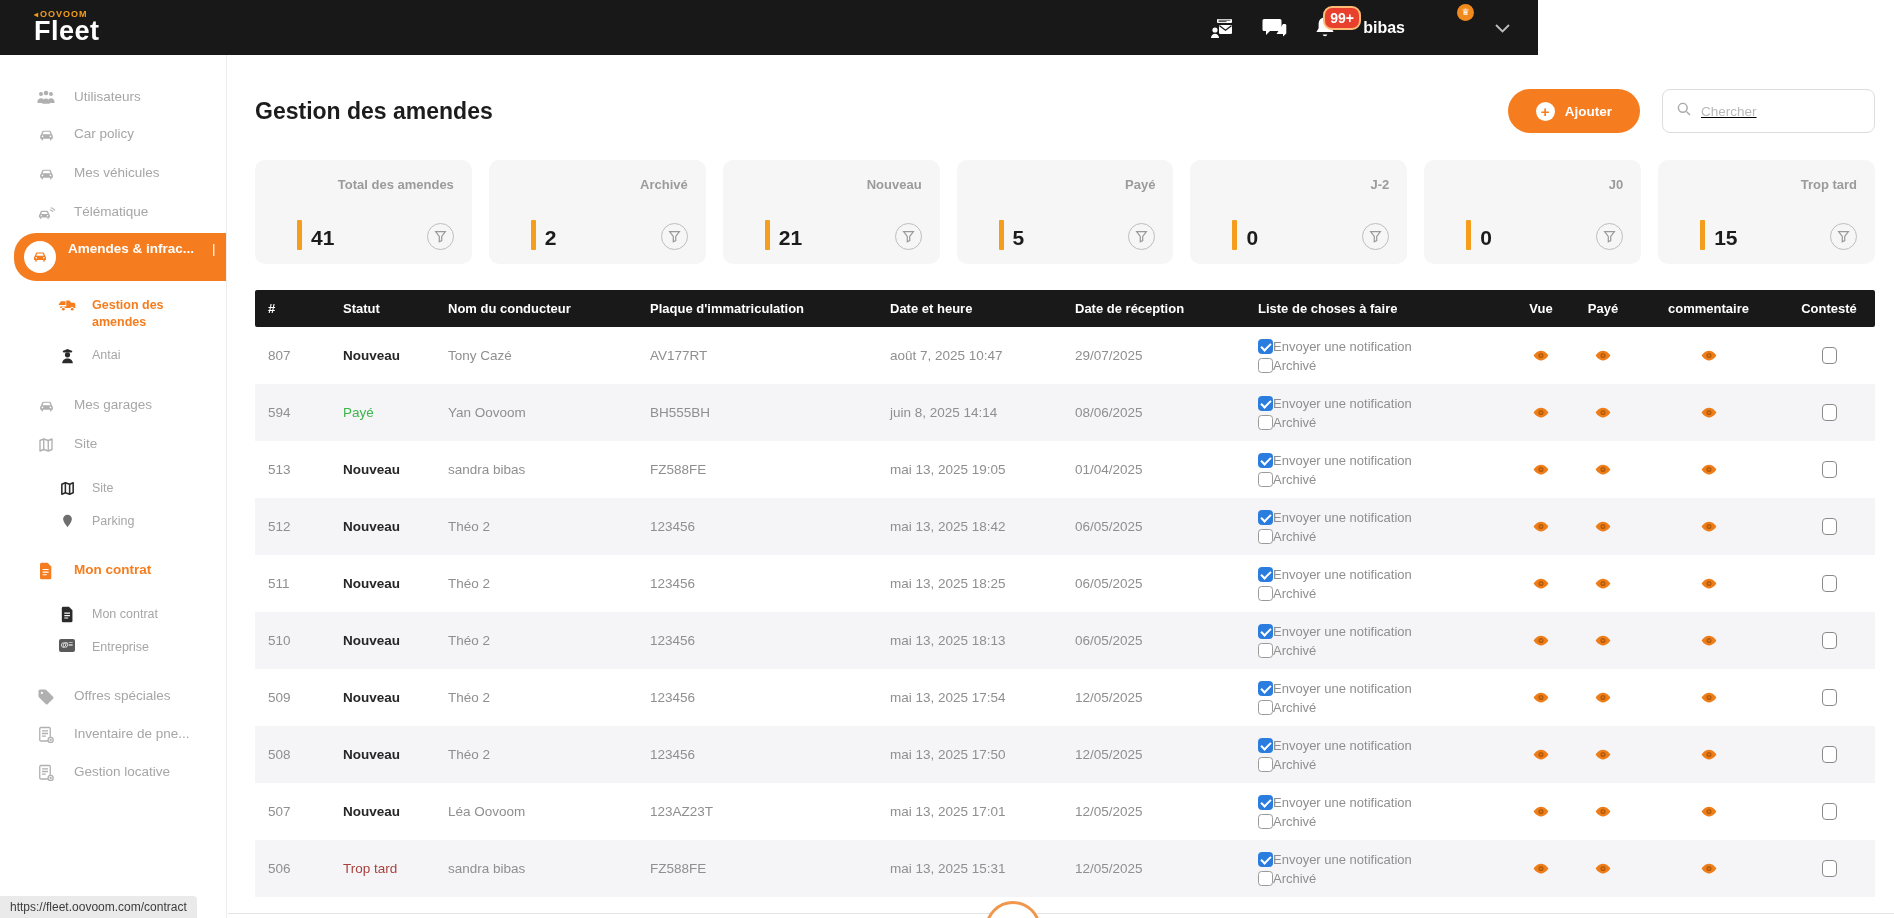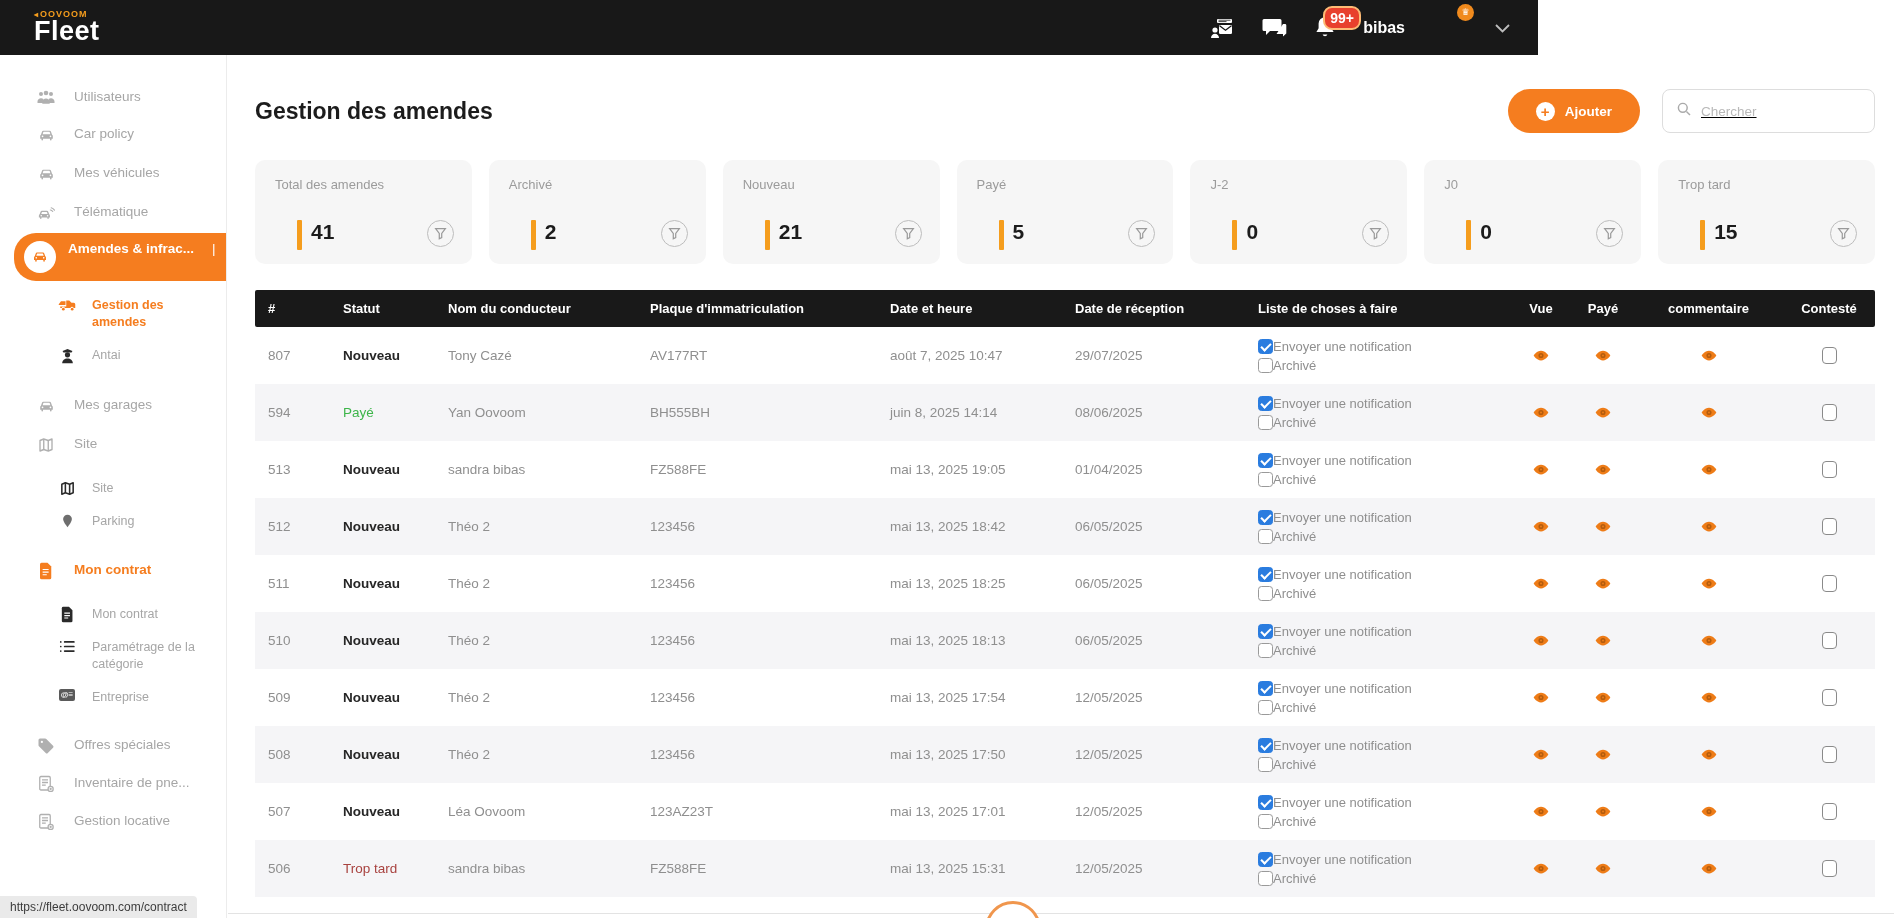--- a/index.html
+++ b/index.html
@@ -49,22 +49,22 @@
   .head-actions{margin-left:auto;display:flex;align-items:center;gap:22px;}
   .btn-add{display:flex;align-items:center;gap:10px;background:var(--accent);border:none;color:#fff;font-size:13.5px;font-weight:700;height:44px;padding:0 28px;border-radius:24px;cursor:pointer;}
   .btn-add .plus-circle{width:19px;height:19px;border-radius:50%;background:#fff;color:var(--accent);font-weight:800;font-size:15px;display:flex;align-items:center;justify-content:center;line-height:1;}
   .search-box{display:flex;align-items:center;gap:9px;width:213px;height:44px;border:1px solid #ddd;border-radius:8px;padding:0 13px;background:#fff;text-decoration:underline;}
   .search-box input{border:none;outline:none;font-size:13.5px;color:#555;width:100%;background:transparent;}
   .search-box input::placeholder{color:#b9b9b9;}
 
   
   .stats{display:flex;gap:17px;margin-top:27px;}
   .card{flex:1;background:#f6f6f6;border-radius:10px;height:104px;padding:17px 18px 14px 20px;display:flex;flex-direction:column;cursor:default;}
-  .card .lbl{color:#9b9b9b;font-size:13px;font-weight:400;}
-  .card .val-row{margin-top:auto;display:flex;align-items:flex-start;padding-left:22px;}
+  .card .lbl{color:#9b9b9b;font-size:13px;font-weight:700;text-align:right;}
+  .card .val-row{margin-top:auto;display:flex;align-items:flex-end;padding-left:22px;}
   .card .obar{width:5px;height:30px;background:var(--bar);margin-right:9px;border-radius:1px;}
   .card .val{font-size:21px;font-weight:800;color:#1c1c1c;}
   .funnel-btn{margin-left:auto;width:27px;height:27px;border-radius:50%;border:1.5px solid #bdbdbd;background:transparent;display:flex;align-items:center;justify-content:center;color:#9a9a9a;cursor:pointer;}
 
   
   .table{margin-top:26px;width:100%;}
   .thead,.trow{display:grid;grid-template-columns:75px 105px 202px 240px 185px 183px 265px 62px 62px 149px 1fr;align-items:center;}
   .thead{background:#191919;color:#fff;height:37px;border-radius:2px;}
   .thead>div{font-size:13px;font-weight:700;padding-left:13px;}
   .thead .c-center{text-align:center;padding-left:0;}
@@ -258,28 +258,20 @@
     <span class="ic">
         <svg width="15" height="17" viewBox="0 0 20 24" fill="currentColor">
           <path d="M4 1h8l5 5v15a2 2 0 0 1-2 2H4a2 2 0 0 1-2-2V3a2 2 0 0 1 2-2z"></path>
           <path d="M5.5 10h8M5.5 13.5h8M5.5 17h5.5" stroke="#fff" stroke-width="1.6"></path>
         </svg>
       </span>
     <span style="max-width:110px;">Mon contrat</span>
   </div>
   <div class="sub-item">
     <span class="ic">
-        <svg width="17" height="15" viewBox="0 0 24 20" fill="none" stroke="currentColor" stroke-width="2.4" stroke-linecap="round">
-          <path d="M2.5 3.5h.01M2.5 10h.01M2.5 16.5h.01M8 3.5h13M8 10h13M8 16.5h13"></path>
-        </svg>
-      </span>
-    <span style="max-width:116px;">Paramétrage de la catégorie</span>
-  </div>
-  <div class="sub-item">
-    <span class="ic">
         <span class="at-chip">@≡</span>
       </span>
     <span>Entreprise</span>
   </div>
 
   <div class="gap-m"></div>
   <div class="side-item">
     <span class="ic">
         <svg width="18" height="18" viewBox="0 0 24 24" fill="currentColor" fill-rule="evenodd">
           <path d="M21.4 11.6l-9-9A2 2 0 0 0 11 2H4a2 2 0 0 0-2 2v7c0 .5.2 1 .6 1.4l9 9a2 2 0 0 0 2.8 0l7-7a2 2 0 0 0 0-2.8zM6.5 8A1.5 1.5 0 1 1 8 6.5 1.5 1.5 0 0 1 6.5 8z"></path>

